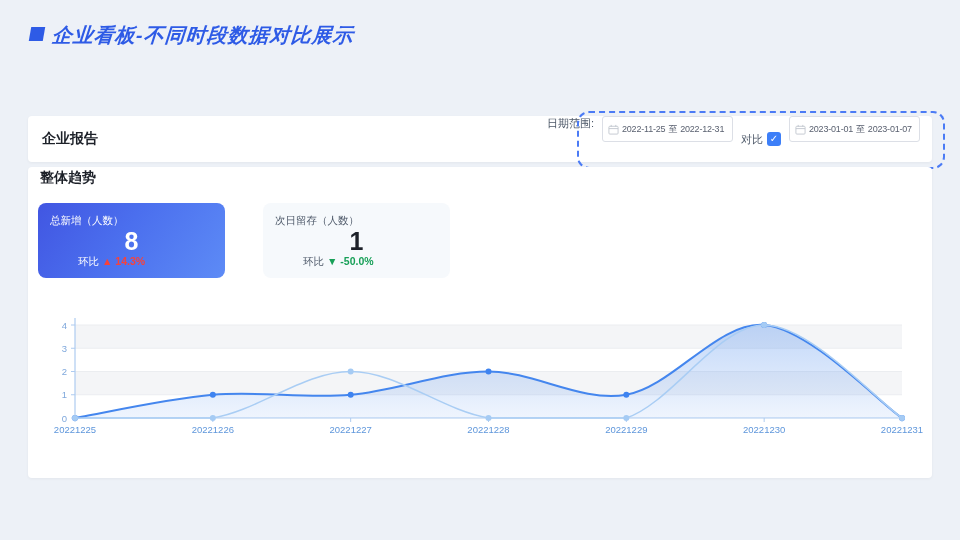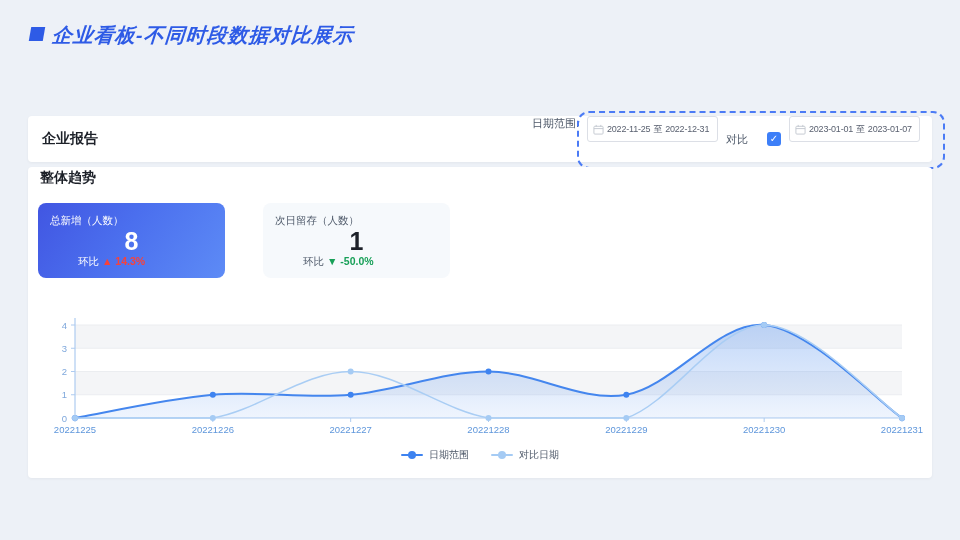--- a/index.html
+++ b/index.html
@@ -13,21 +13,21 @@
   .title-text { font-size:20px; font-weight:800; font-style:italic; color:#2E5BE6; letter-spacing:1px; transform:skewX(-4deg); }
 
   
   .panel { position:absolute; background:#fff; border-radius:4px; box-shadow:0 1px 3px rgba(31,35,41,.05);padding-left:42px; }
   .panel1 { left:28px; top:116px; width:904px; height:46px; }
   .panel1-title { position:absolute; left:14px; top:0; height:100%; display:flex; align-items:center; font-size:14px; font-weight:700; color:#1D2129; }
 
   .controls { position:absolute; right:12px; top:0; height:100%; display:flex; gap:8px; font-size:11px; color:#4E5969; white-space:nowrap; }
   .date-input { display:flex; align-items:center; gap:3px; width:131px; height:26px; border:1px solid #DCDFE6; border-radius:3px; background:#fff; padding:0 5px; font-size:9px; letter-spacing:-0.2px; color:#5A6170; overflow:hidden; }
   .cal-icon { flex:0 0 auto; display:inline-flex; }
-  .cmp-wrap { display:flex; align-items:center; gap:19px; }
+  .cmp-wrap { display:flex; align-items:center; gap:4px; }
   .checkbox { width:14px; height:14px; background:#3D7FF8; border-radius:3px; color:#fff; font-size:10px; line-height:14px; text-align:center; font-weight:700; cursor:pointer; }
 
   .dashed-box { position:absolute; left:577px; top:111px; width:368px; height:58px; border:2px dashed #4B7BF5; border-radius:12px; pointer-events:none; }
 
   .panel2 { left:28px; top:167px; width:904px; height:311px; }
   .p2-title { position:absolute; left:12px; top:2px; font-size:14px; font-weight:700; color:#1D2129; }
 
   
   .cards { position:absolute; left:10px; top:36px; display:flex; gap:38px; }
   .card { position:relative; width:187px; height:75px; border-radius:8px; background:#F6F9FC; cursor:pointer; }
@@ -162,31 +162,15 @@
         <path d="M 47 111 C 69.97222222222223 111 138.88888888888889 111 184.83333333333334 111 C 230.7777777777778 103.25 276.72222222222223 64.5 322.6666666666667 64.5 C 368.61111111111114 64.5 414.55555555555554 103.25 460.5 111 C 506.44444444444446 111 552.3888888888889 111 598.3333333333334 111 C 644.2777777777778 95.5 690.2222222222222 18 736.1666666666666 18 C 782.1111111111111 18 851.0277777777778 95.5 874 111" fill="none" stroke="#A9CDF4" stroke-width="1.5"></path>
         <circle cx="47" cy="111" r="3" fill="#A5CBF4"></circle>
         <circle cx="184.83333333333334" cy="111" r="3" fill="#A5CBF4"></circle>
         <circle cx="322.6666666666667" cy="64.5" r="3" fill="#A5CBF4"></circle>
         <circle cx="460.5" cy="111" r="3" fill="#A5CBF4"></circle>
         <circle cx="598.3333333333334" cy="111" r="3" fill="#A5CBF4"></circle>
         <circle cx="736.1666666666666" cy="18" r="3" fill="#A5CBF4"></circle>
         <circle cx="874" cy="111" r="3" fill="#A5CBF4"></circle>
       </svg>
 
-    <div class="legend">
-      <div class="legend-item">
-        <span class="lg-marker">
-            <i class="bar" style="background: rgb(62, 131, 240);"></i>
-            <i class="dot" style="background: rgb(62, 131, 240);"></i>
-          </span>
-        <span>日期范围</span>
-      </div>
-      <div class="legend-item">
-        <span class="lg-marker">
-            <i class="bar" style="background: rgb(165, 203, 244);"></i>
-            <i class="dot" style="background: rgb(165, 203, 244);"></i>
-          </span>
-        <span>对比日期</span>
-      </div>
-    </div>
   </div>
 
 </div>
 
 </body></html>

